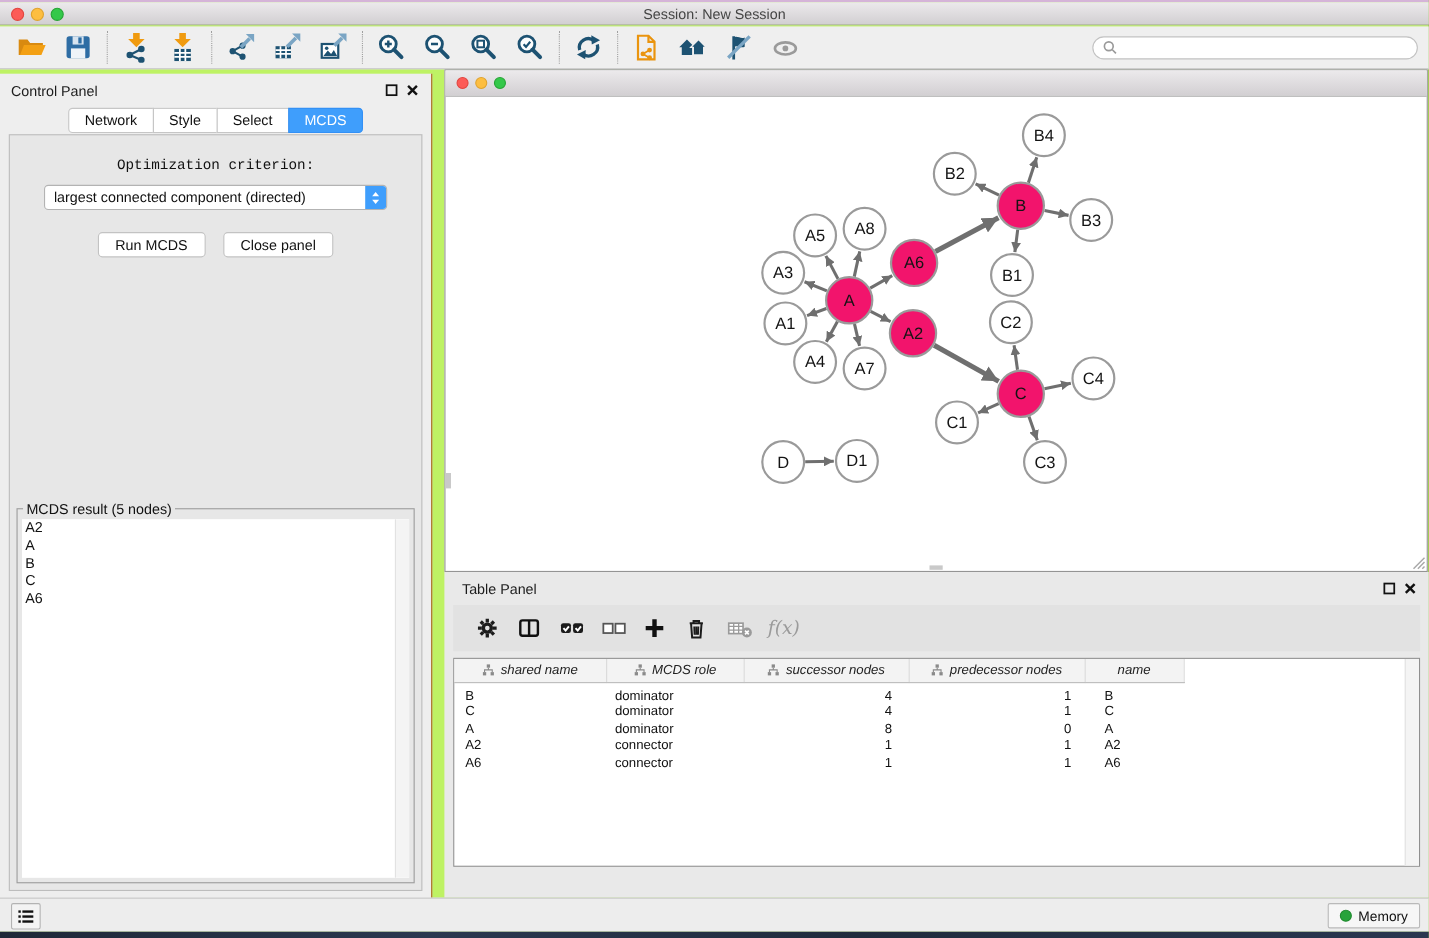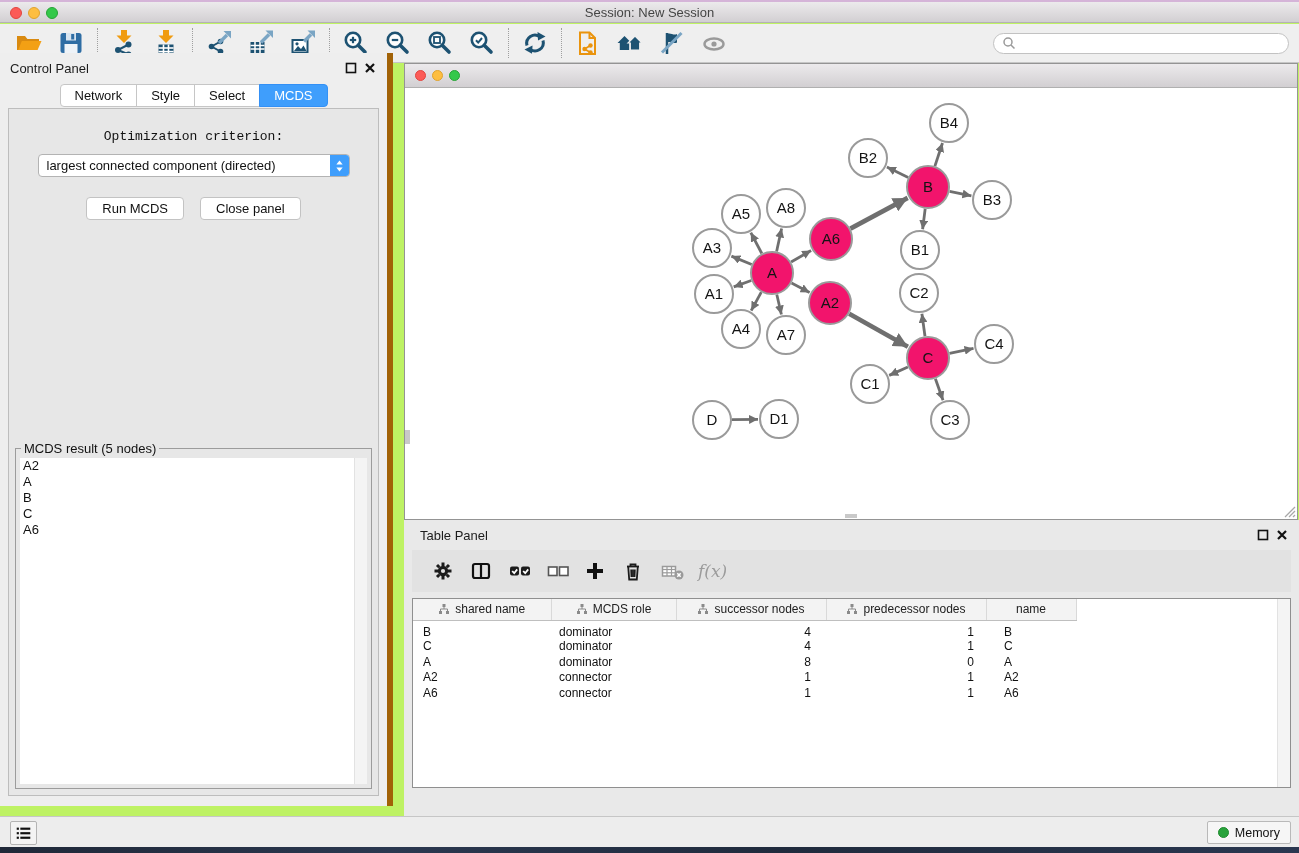--- a/index.html
+++ b/index.html
@@ -22,22 +22,22 @@
              border-bottom:1px solid #c6c6c6; display:flex; align-items:center; padding-left:8px; }
   .tb { width:42px; height:34px; background:transparent; border:none; display:flex;
         align-items:center; justify-content:center; cursor:default; }
   .sep { width:0; height:30px; border-left:1px dotted #9f9f9f; margin:0 5px; }
   .search { margin-left:auto; margin-right:10px; width:296px; height:21px; background:#fff;
             border:1px solid #c2c2c2; border-radius:11px; display:flex; align-items:center; padding:0 8px; }
   .search input { border:none; outline:none; flex:1; font-size:12px; background:transparent;
                   font-family:"Liberation Sans",sans-serif; }
 
   
-  .control-panel { position:absolute; left:0; top:53px; width:393px; height:753px;
-                   background:#eeeeee; border-right:6px solid #a16207; }
+  .control-panel { position:absolute; left:0; top:67px; width:393px; height:753px;
+                   background:#eeeeee; border-right:1px solid #a16207; }
   .panel-title { position:absolute; top:8px; left:10px; font-size:13px; color:#1c1c1c; }
   .win-ico { position:absolute; top:9px; width:12px; height:12px; }
   .cp-float { right:30px; } .cp-close { right:11px; }
   .tabs { display:flex; }
   .cp-tabs { position:absolute; top:31px; left:50%; transform:translateX(-50%); }
   .tab { padding:3px 14px; font-size:13px; background:#fff; border:1px solid #c6c6c6;
          margin-left:-1px; color:#111; white-space:nowrap; }
   .tab:first-child { border-radius:4px 0 0 4px; margin-left:0; }
   .tab:last-child { border-radius:0 4px 4px 0; }
   .tab.active { background:#3f9efc; border-color:#3390f5; color:#fff; }
@@ -80,21 +80,21 @@
                 display:flex; align-items:center; padding-left:20px; gap:0; }
   .tpi { width:38px; height:34px; background:transparent; border:none; display:flex;
          align-items:center; }
   .fx { font-family:"DejaVu Serif", serif; font-style:italic; font-size:17px; color:#9b9b9b; }
   .tablewrap { position:absolute; left:8px; right:8px; top:78px; height:190px; background:#fff;
                border:1px solid #8f8f8f; overflow:hidden; }
   .tablewrap .scroll-track { width:13px; }
   table.data { border-collapse:collapse; table-layout:fixed; }
   table.data th { height:21px; background:#f3f3f3; border-right:1px solid #d9d9d9;
                   border-bottom:1px solid #bfbfbf; font-weight:normal; font-size:12px; color:#222; }
-  table.data th .thc { display:flex; align-items:center; justify-content:center; gap:5px; }
+  table.data th .thc { display:flex; align-items:center; justify-content:center; gap:5px;font-style:italic; }
   table.data td { font-size:12px; color:#111; height:15.6px; white-space:nowrap; overflow:hidden; }
   td.al { text-align:left; } td.ar { text-align:right; }
   td.c0 { padding-left:10px; } td.c1 { padding-left:8px; }
   td.c2 { padding-right:15px; } td.c3 { padding-right:12px; } td.c4 { padding-left:18px; }
   tr.first td { padding-top:4px; }
   .tp-tabs { position:absolute; bottom:4px; left:50%; transform:translateX(-50%); }
 
   
   .statusbar { position:absolute; left:0; top:816px; right:0; height:31px; background:#ededed;
                border-top:1px solid #c6c6c6; }

